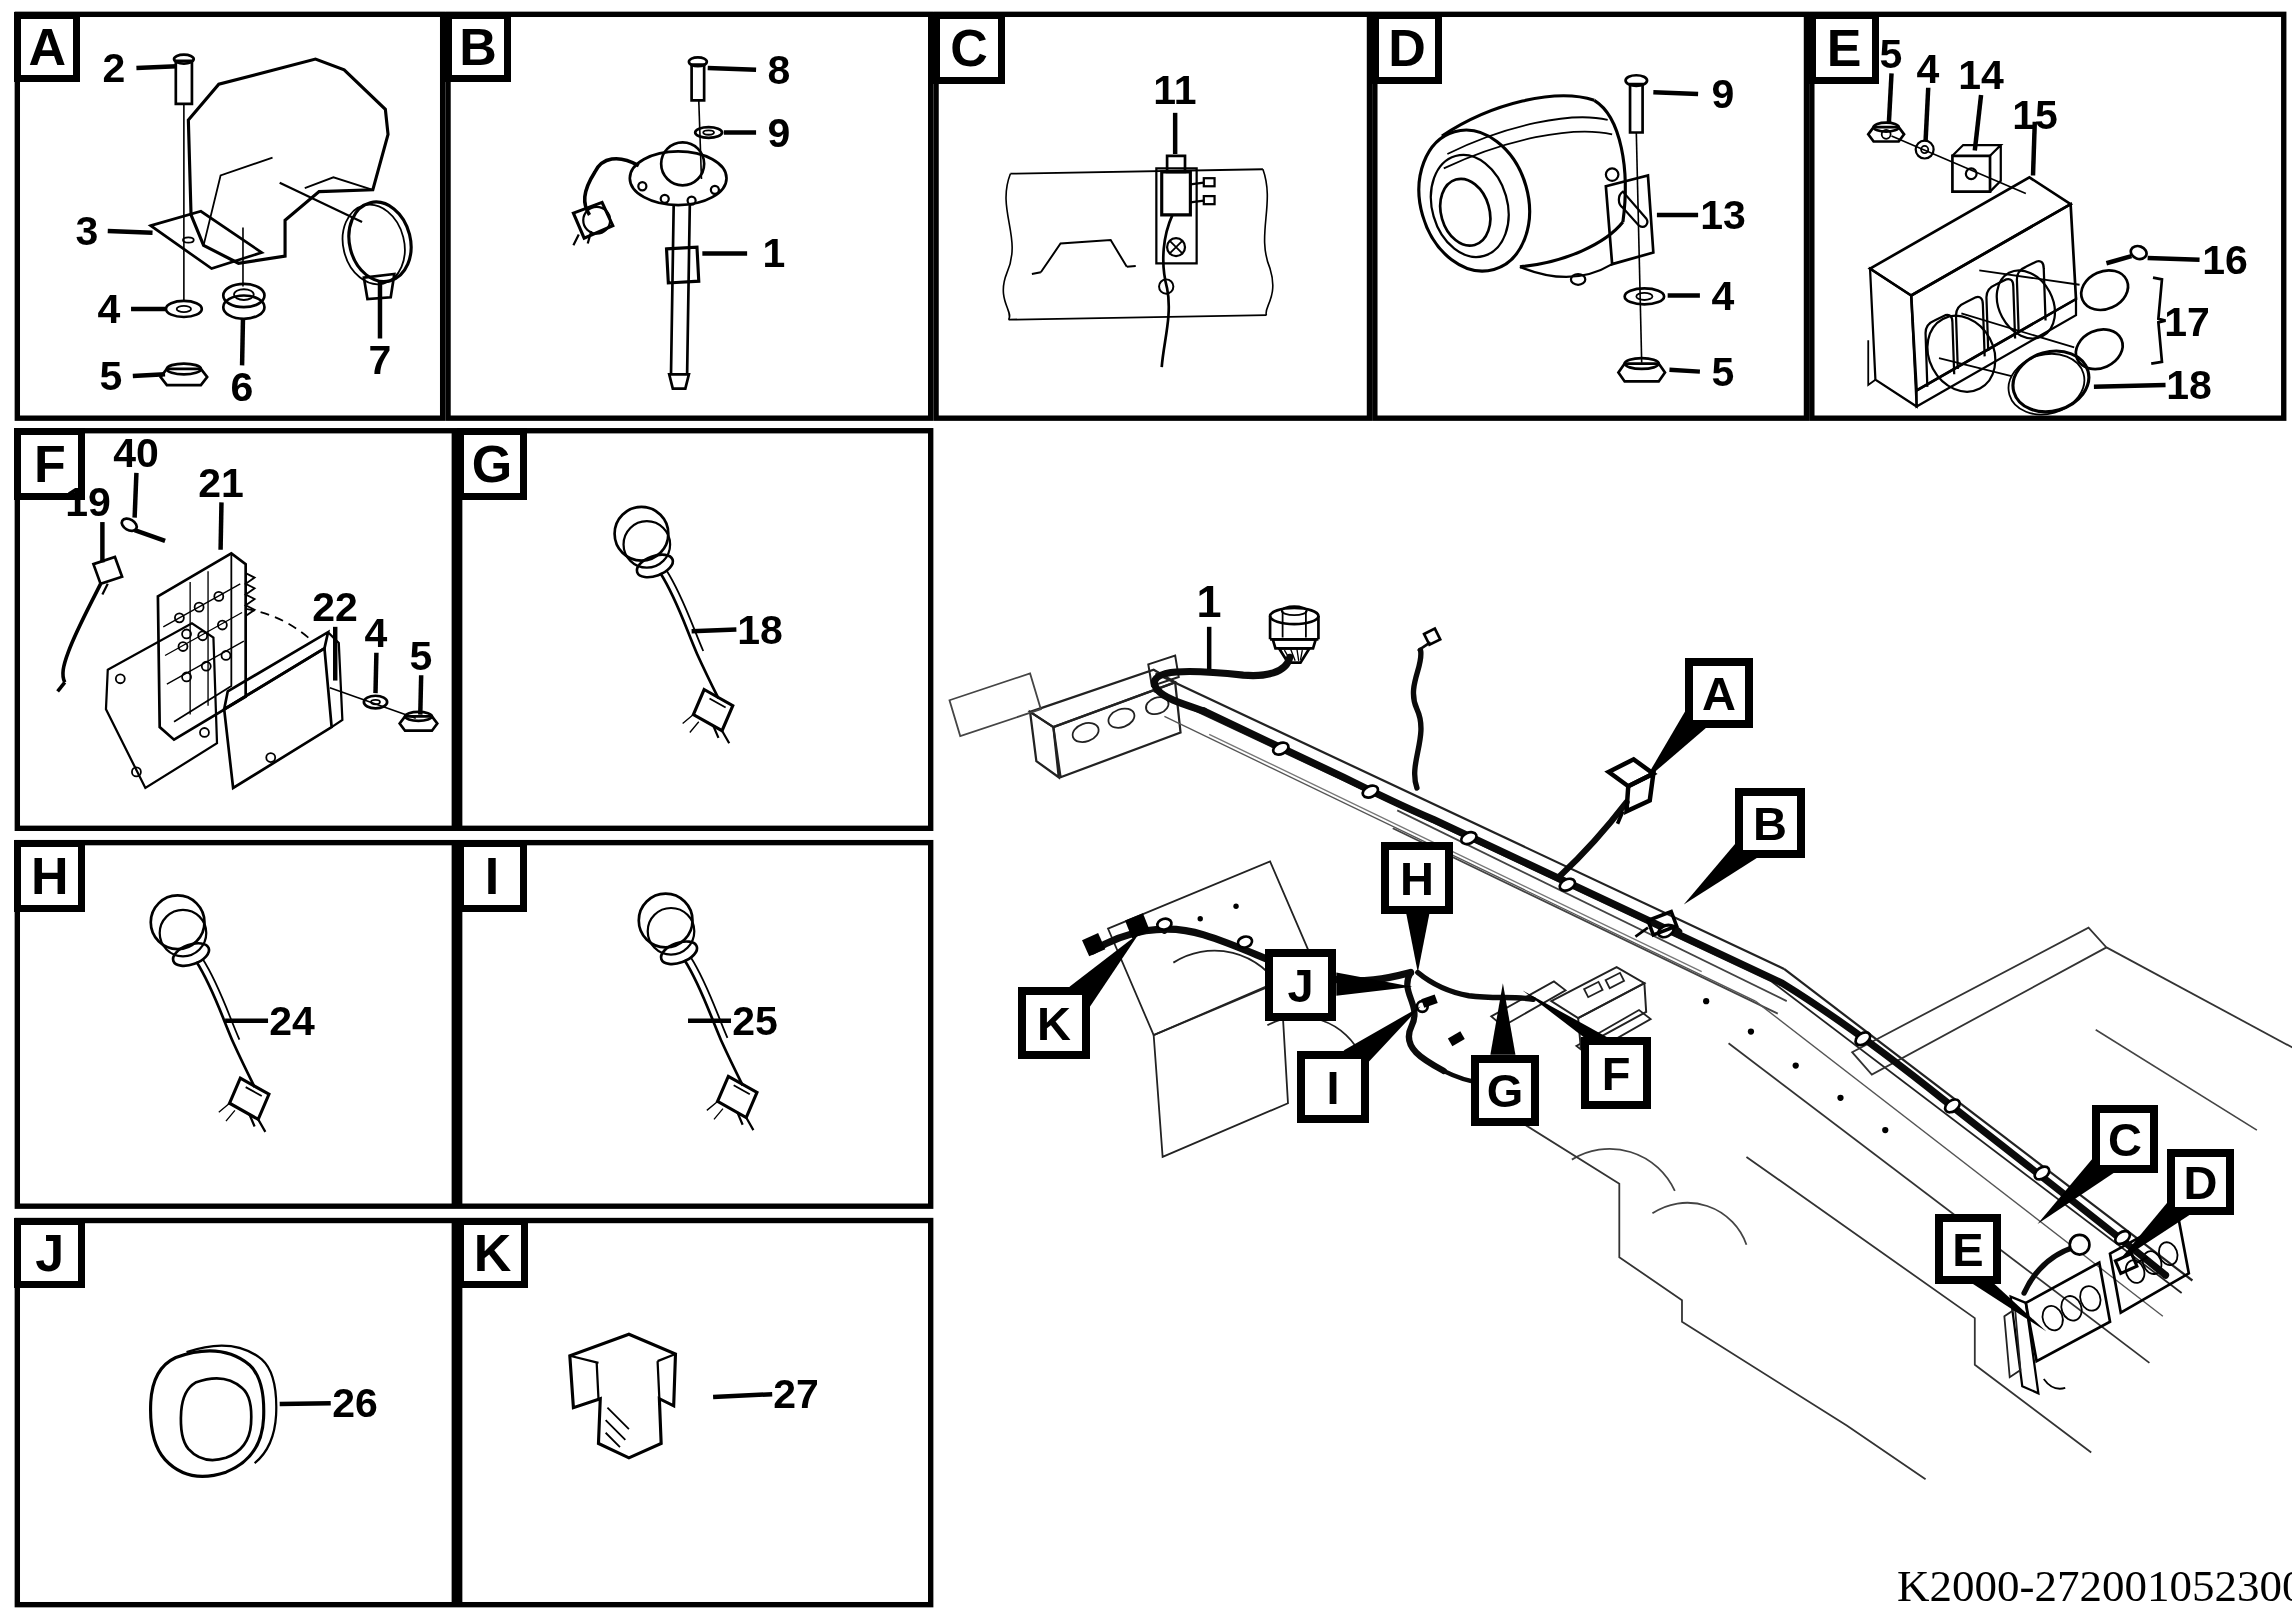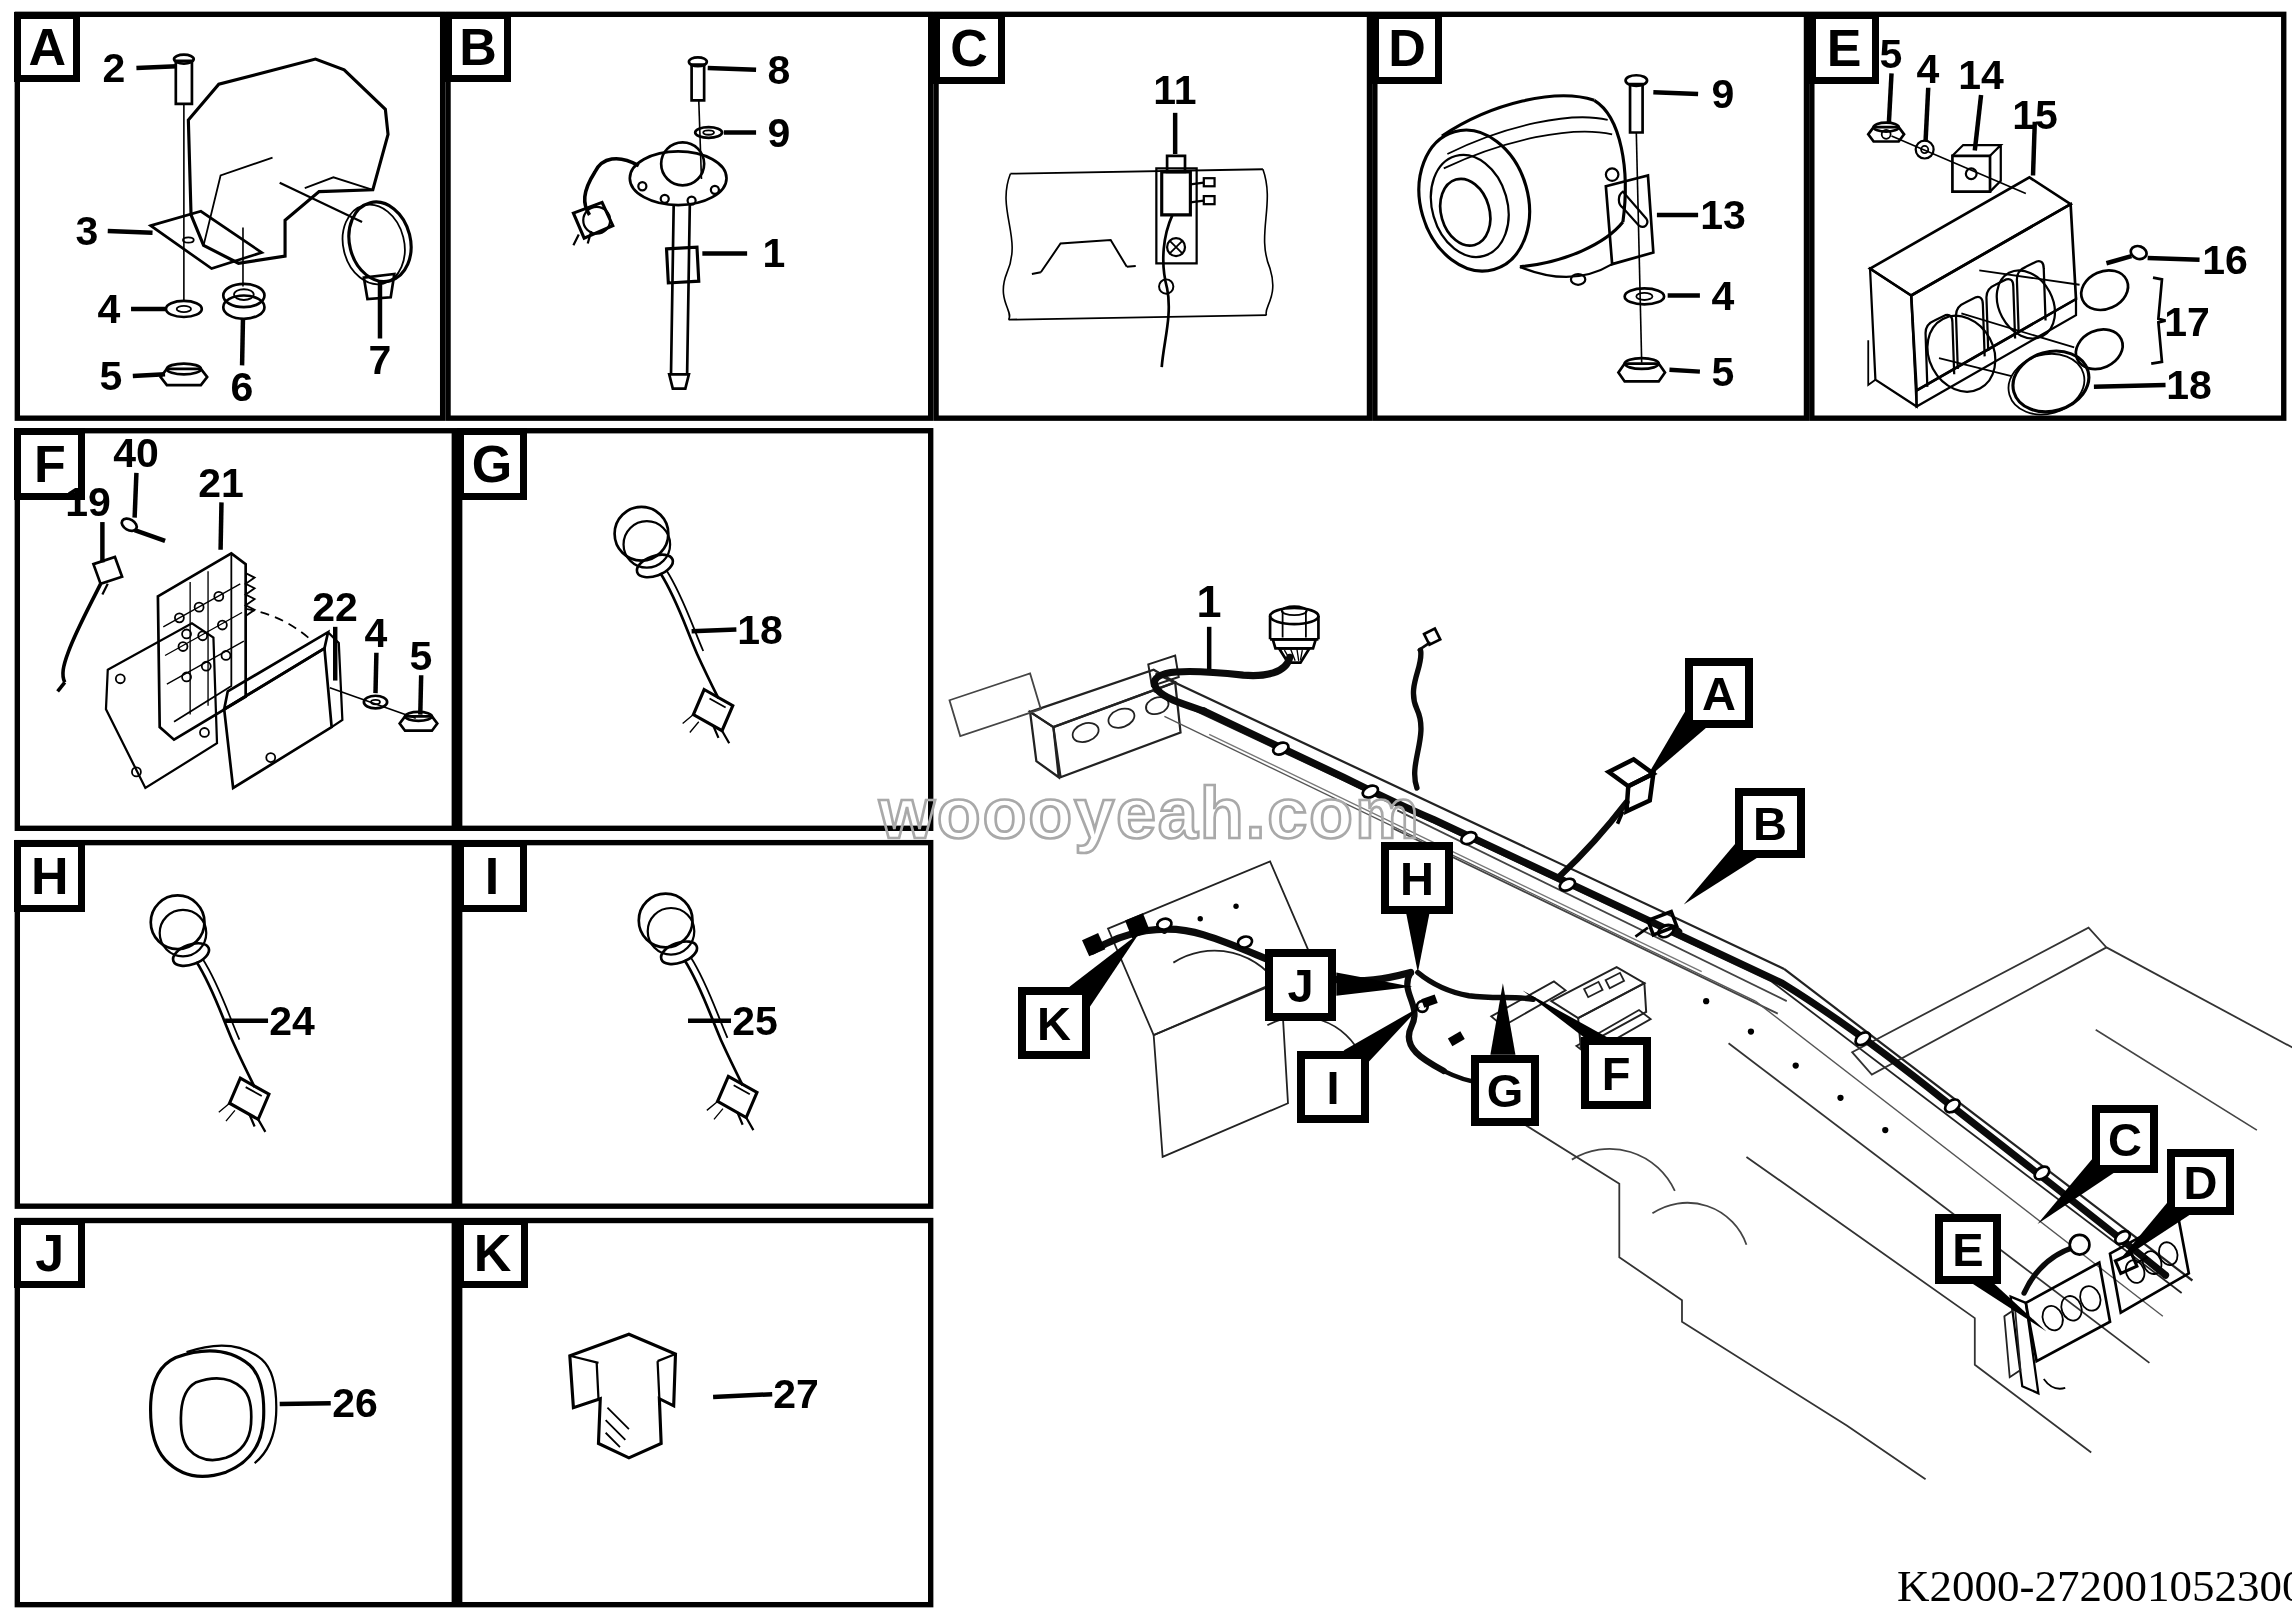--- a/index.html
+++ b/index.html
@@ -514,16 +514,15 @@
   <div class="dbox" style="left:1297px;top:1051px;width:72px;height:72px">
       <span>I</span>
     </div>
   <div class="dbox" style="left:1265px;top:949px;width:71px;height:72px">
       <span>J</span>
     </div>
   <div class="dbox" style="left:1018px;top:987px;width:72px;height:72px">
       <span>K</span>
     </div>
 
-  <div id="watermark">woooyeah.com</div>
   <div id="partnumber">K2000-2720010523002</div>
 </div>
 
 
 </body></html>

